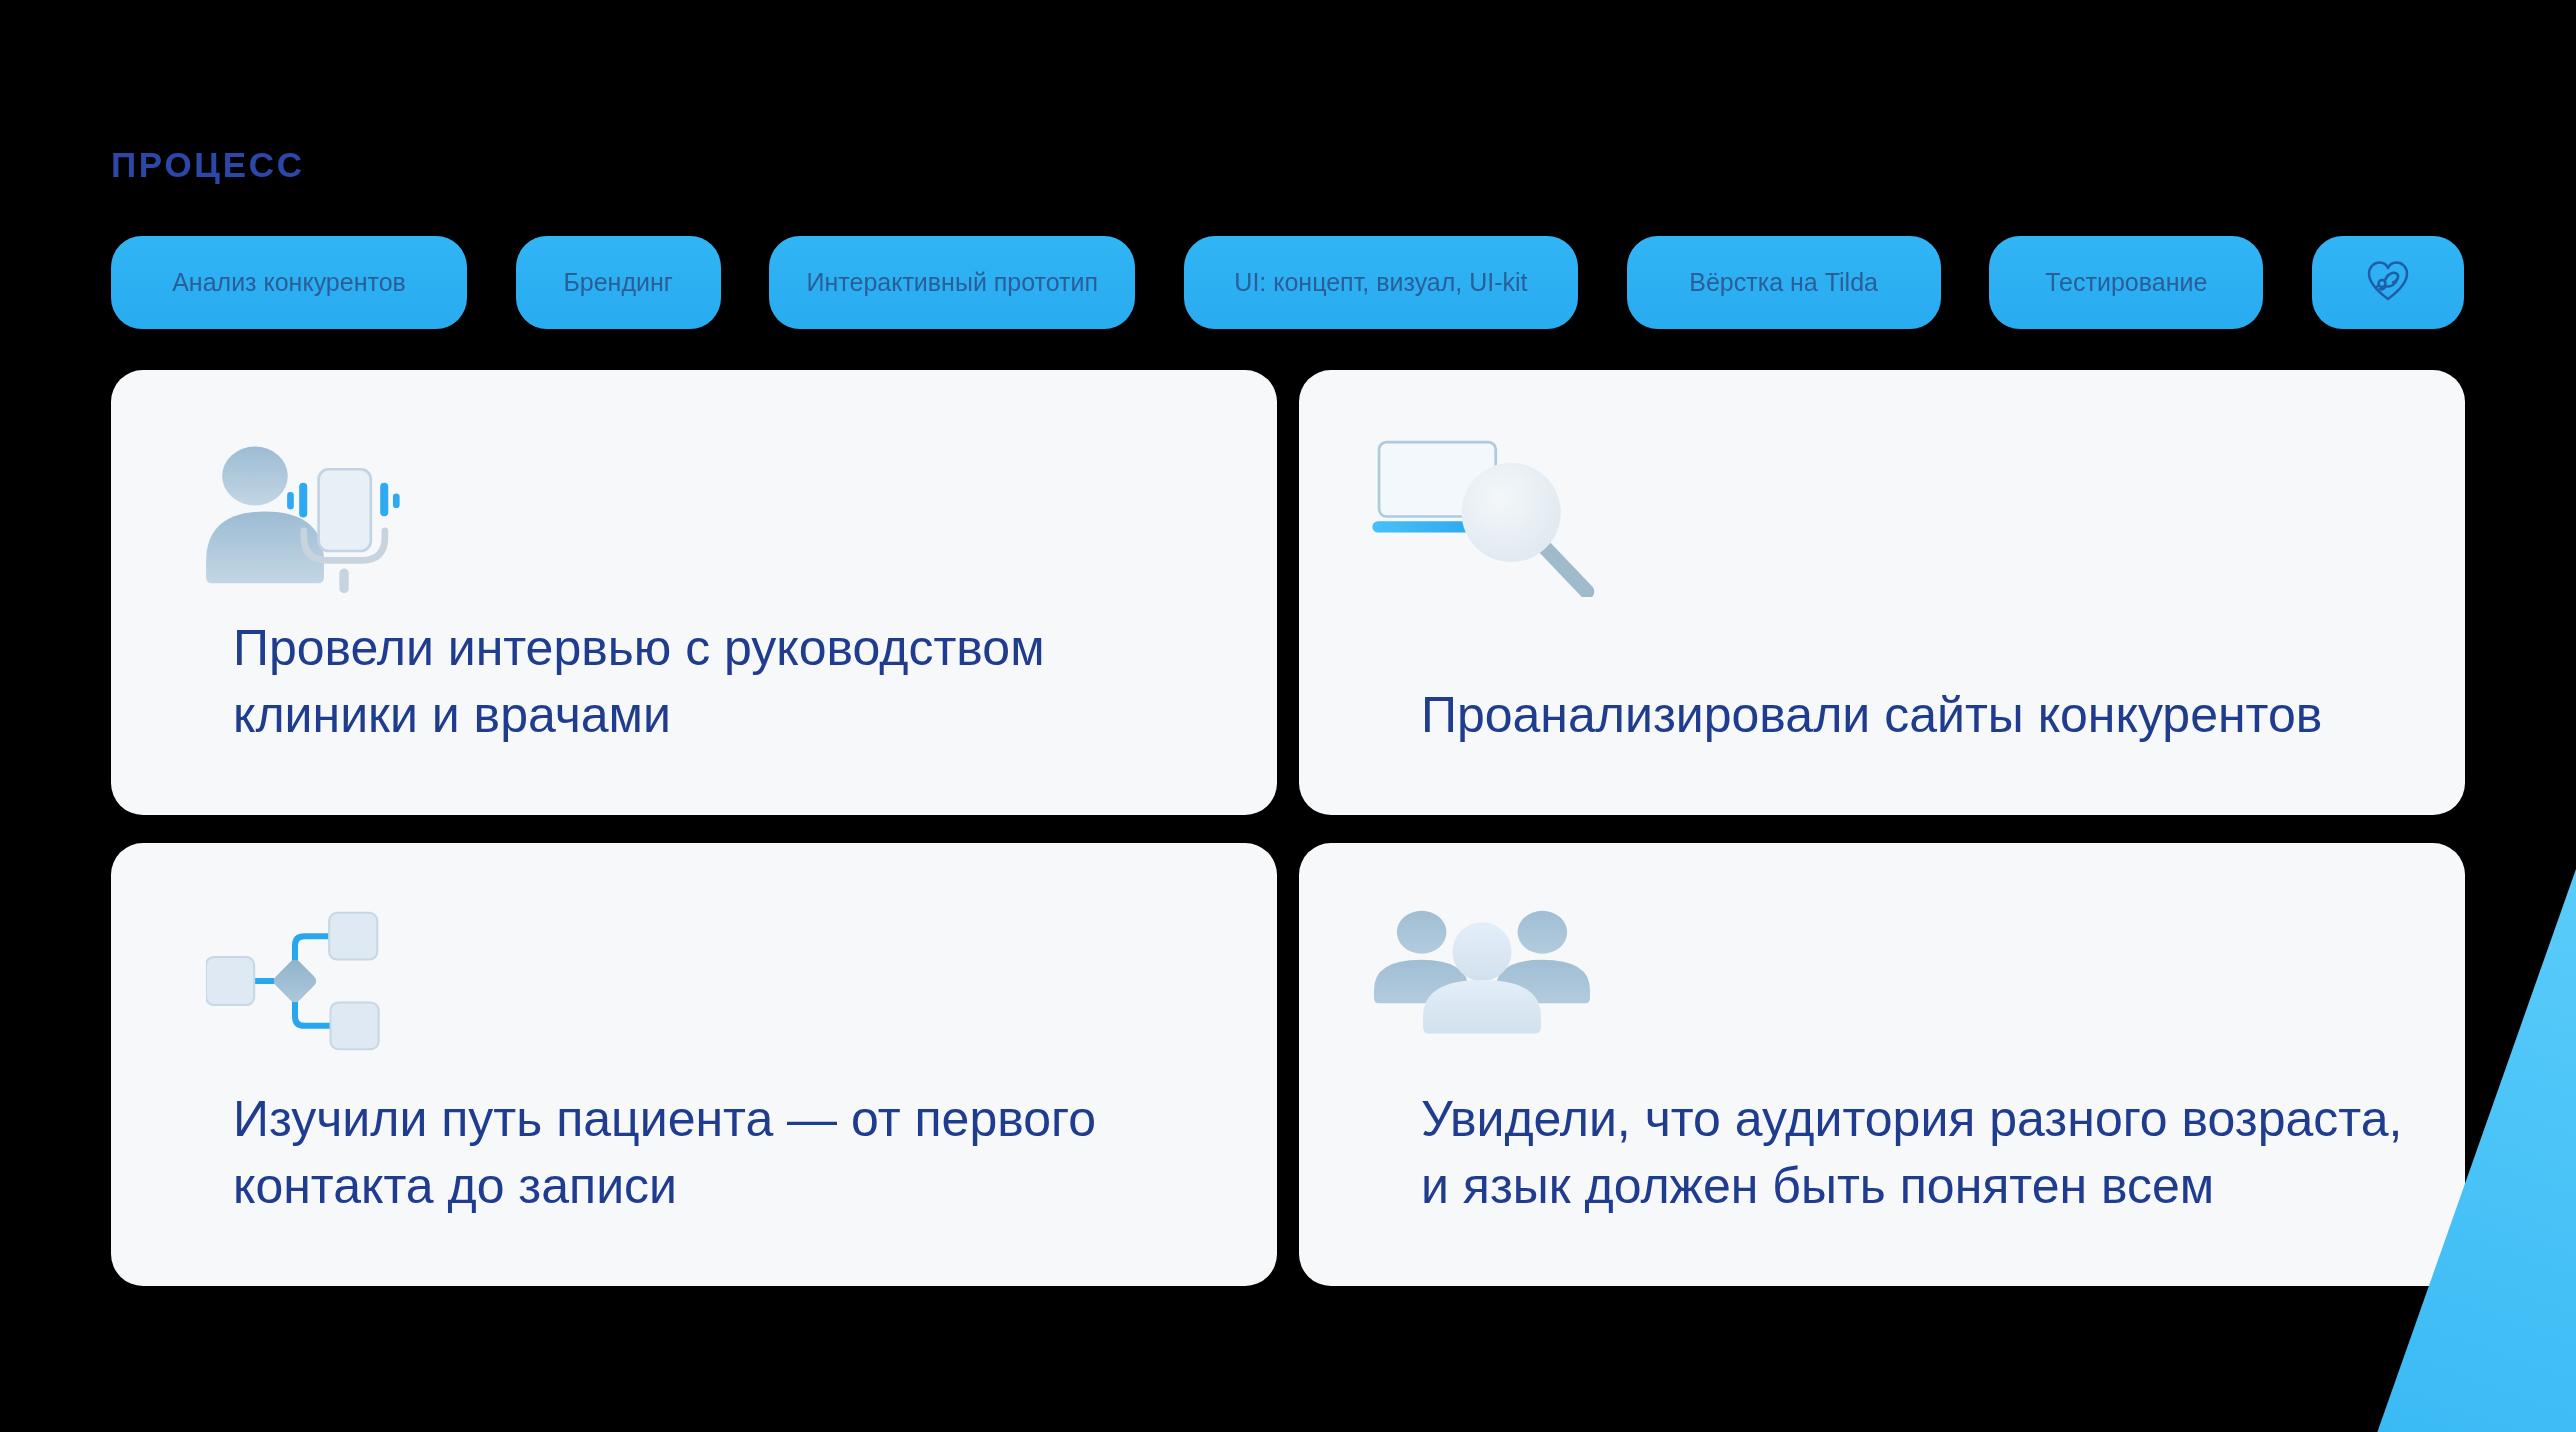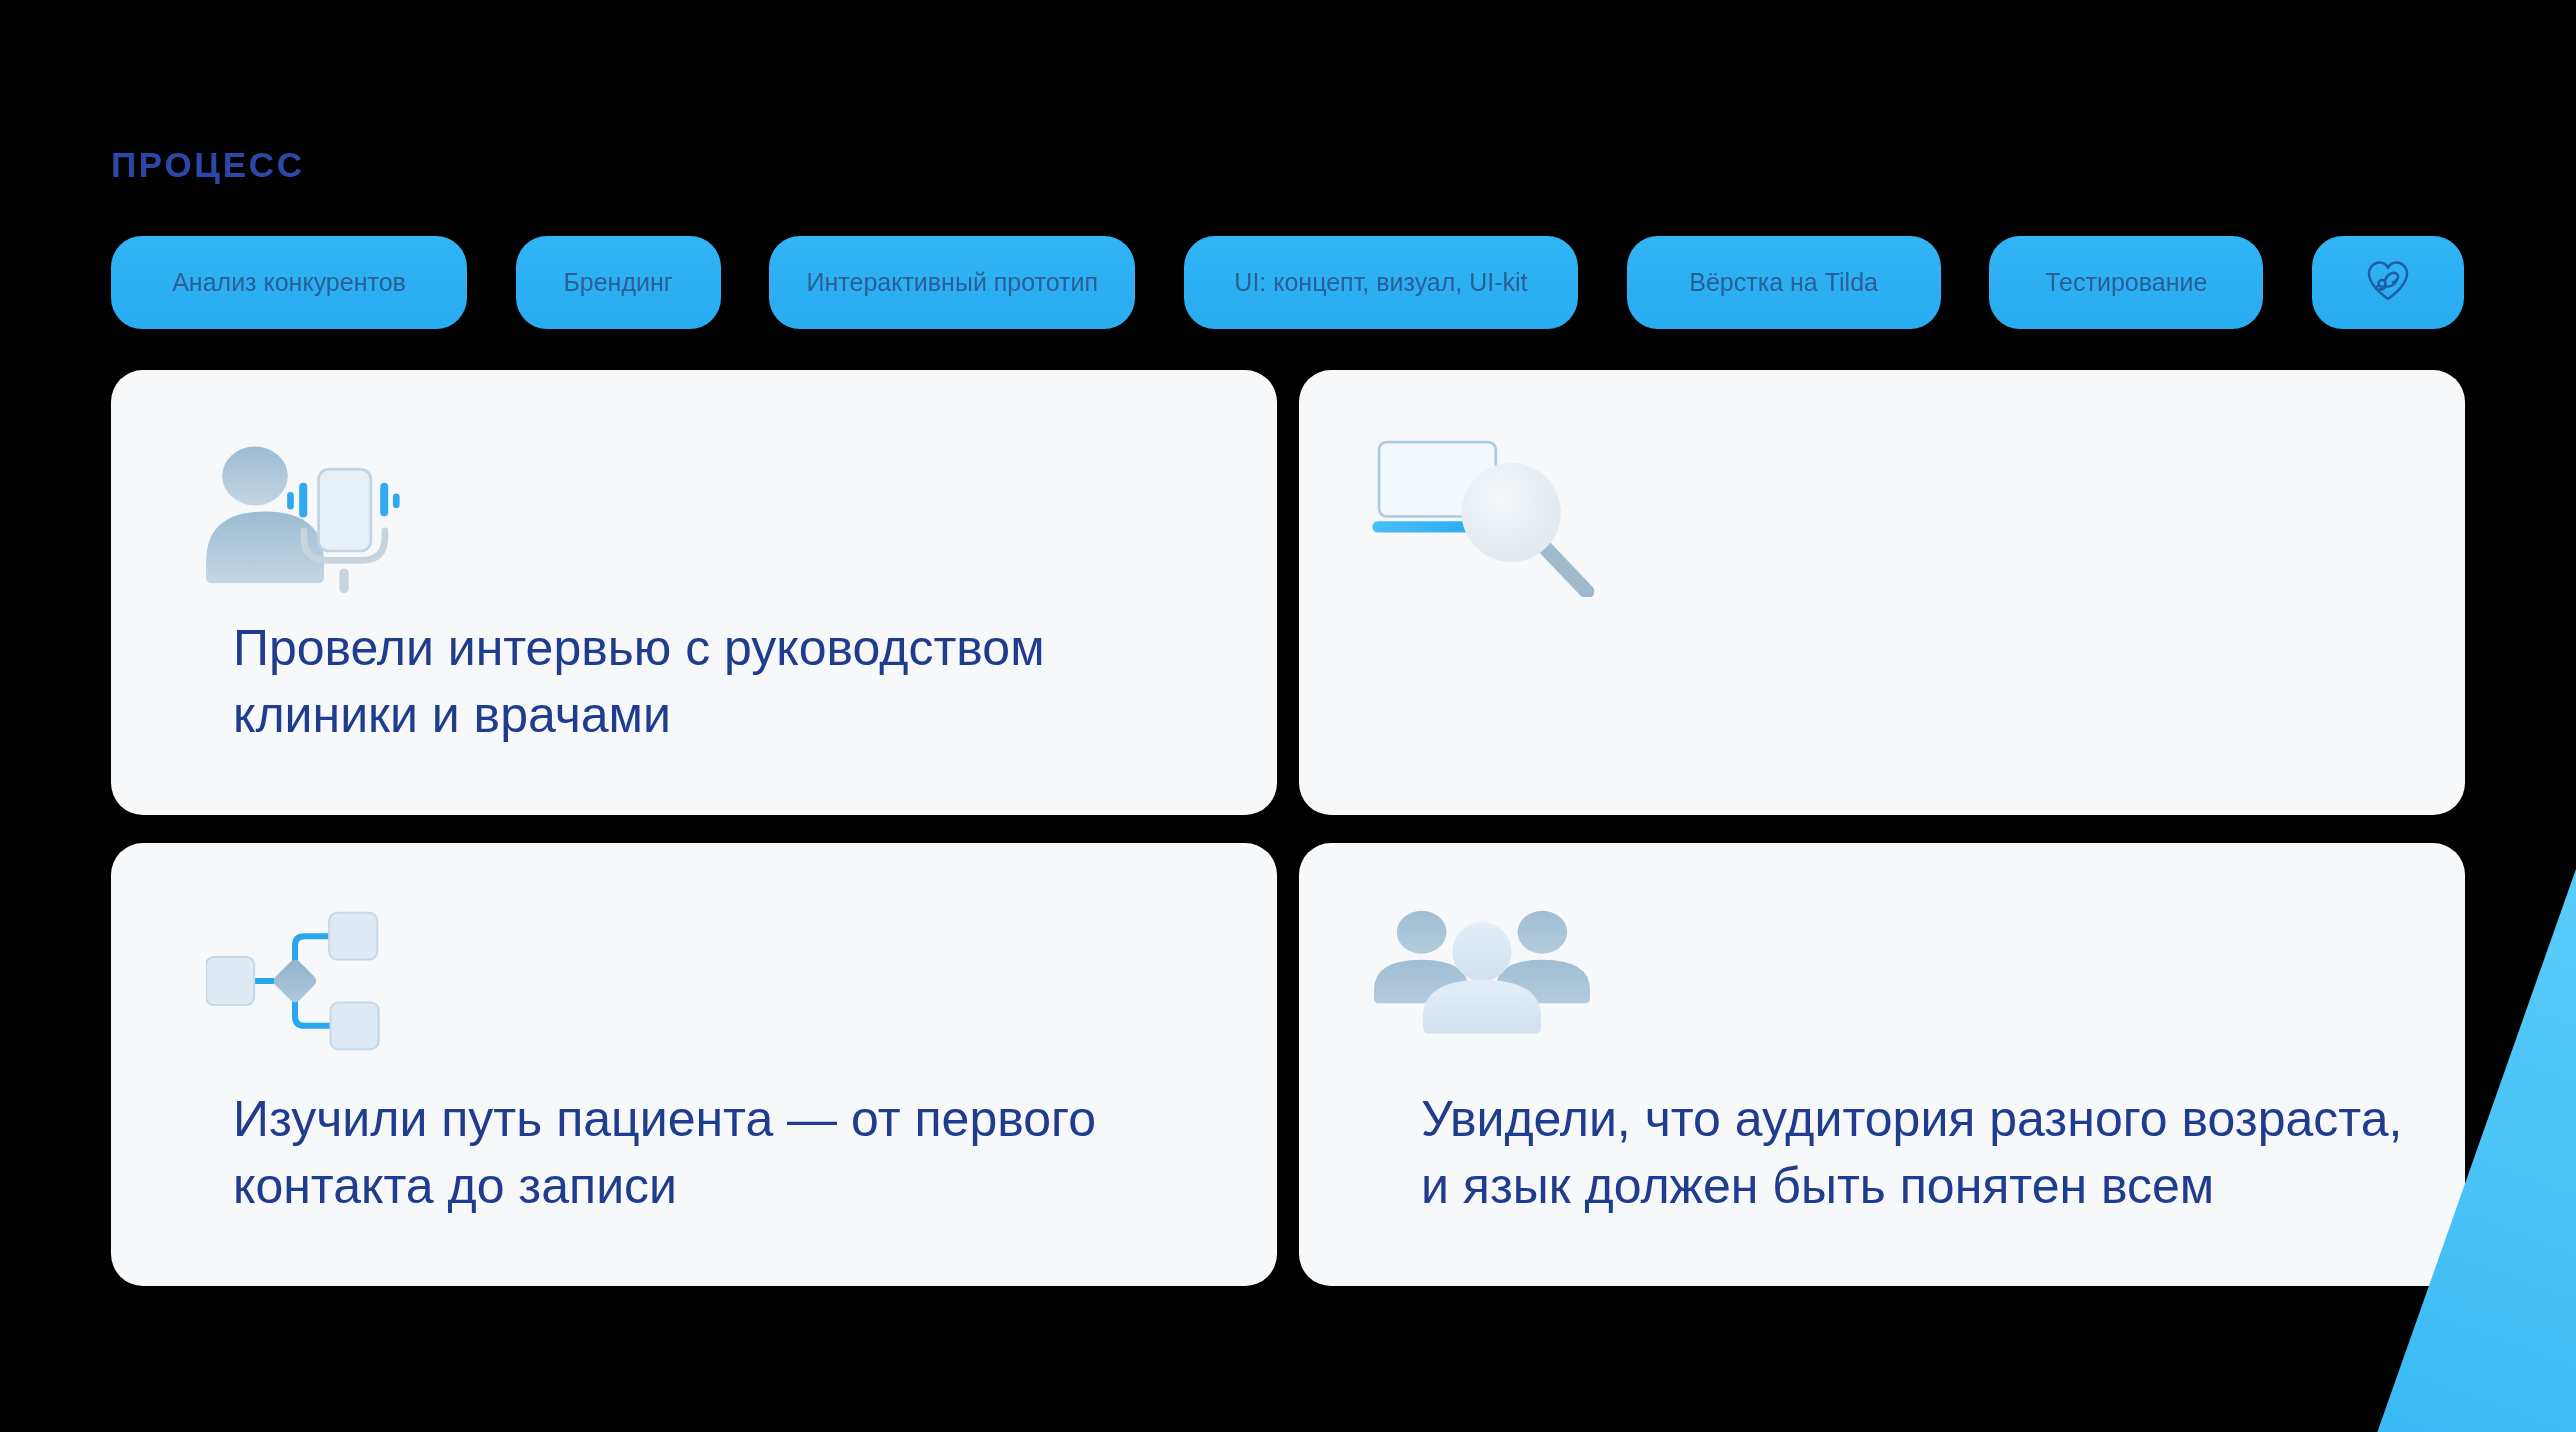--- a/index.html
+++ b/index.html
@@ -144,20 +144,21 @@
             <stop offset="0" stop-color="#4AC0F7"></stop>
               <stop offset="1" stop-color="#2CA9EF"></stop>
           </linearGradient>
         </defs>
         <rect x="12" y="9" width="174" height="111" rx="11" fill="#F2F8FC" stroke="#AECADF" stroke-width="4"></rect>
         <rect x="2" y="127" width="156" height="17" rx="8.5" fill="url(#m2)"></rect>
         <line x1="258" y1="165" x2="322" y2="232" stroke="#9EBACB" stroke-width="22" stroke-linecap="round"></line>
         <circle cx="209" cy="114" r="74" fill="url(#m1)"></circle>
       </svg>
     </span>
+    <div class="card-text">Проанализировали сайты конкурентов</div>
   </div>
 
   <div class="card" id="card-3">
     <span class="card-icon">
       <svg width="174" height="142" viewBox="0 0 260 212">
         <defs>
           <linearGradient id="d1" x1="0" y1="0" x2="1" y2="1">
             <stop offset="0" stop-color="#8FB2C9"></stop>
               <stop offset="1" stop-color="#AFC9DC"></stop>
           </linearGradient>

